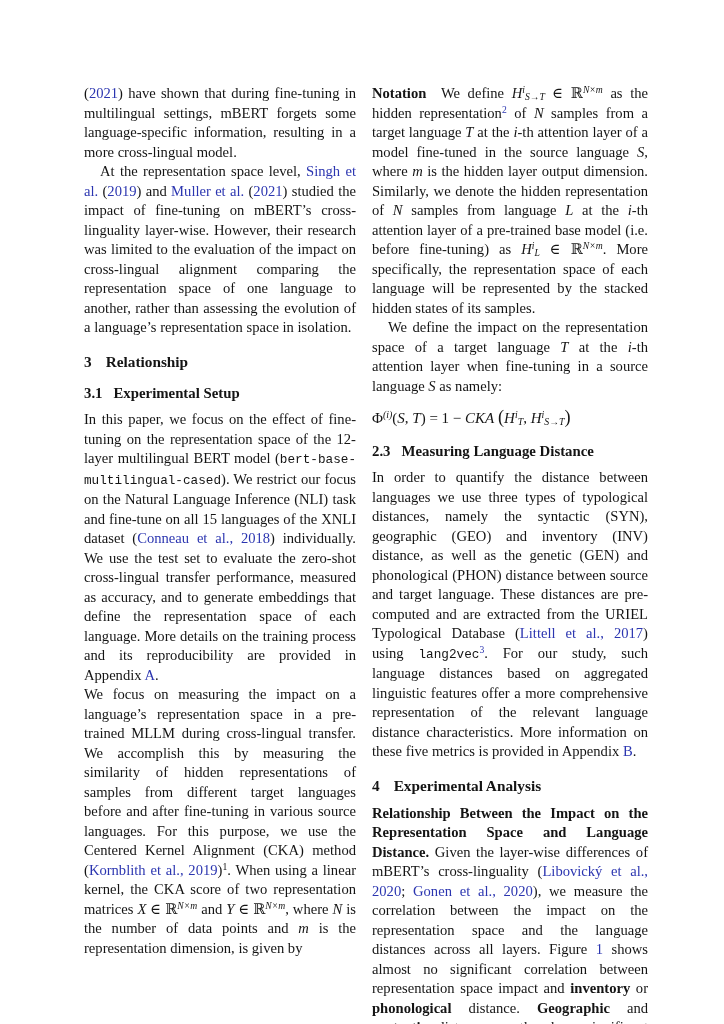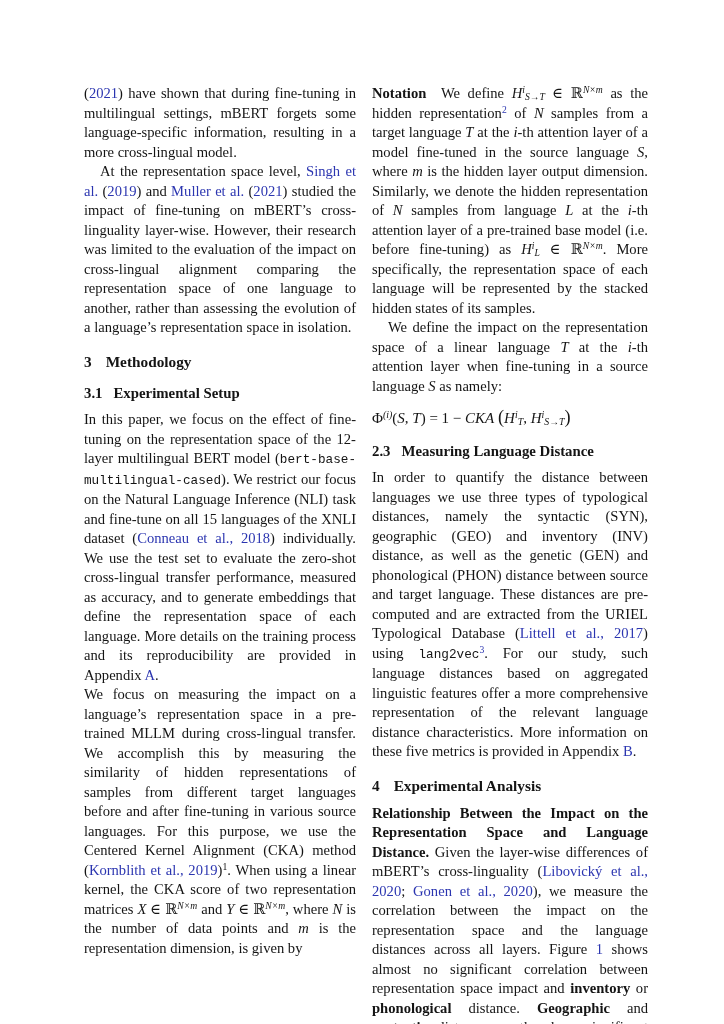--- a/index.html
+++ b/index.html
@@ -30,32 +30,32 @@
 </style>
 </head>
 <body>
 
 <div class="page">
   <div class="col col-left" id="col-left">
       <p class="para"><span>(</span><span class="lnk">2021</span><span>) have shown that during fine-tuning in multilingual settings, mBERT forgets some language-specific information, resulting in a more cross-lingual model.</span></p>
       <p class="para ind"><span>At the representation space level, </span><span class="lnk">Singh et al.</span><span> (</span><span class="lnk">2019</span><span>) and </span><span class="lnk">Muller et al.</span><span> (</span><span class="lnk">2021</span><span>) studied the impact of fine-tuning on mBERT’s cross-linguality layer-wise. However, their research was limited to the evaluation of the impact on cross-lingual alignment comparing the representation space of one language to another, rather than assessing the evolution of a language’s representation space in isolation.</span></p>
       <h2 class="sec">
         <span class="hnum">3</span>
-        <span class="htitle">Methodology</span>
+        <span class="htitle">Relationship</span>
       </h2>
       <h3 class="sub">
         <span class="hnum">3.1</span>
         <span class="htitle">Experimental Setup</span>
       </h3>
       <p class="para"><span>In this paper, we focus on the effect of fine-tuning on the representation space of the 12-layer multilingual BERT model (</span><span class="mono">bert-base-multilingual-cased</span><span>). We restrict our focus on the Natural Language Inference (NLI) task and fine-tune on all 15 languages of the XNLI dataset (</span><span class="lnk">Conneau et al., 2018</span><span>) individually. We use the test set to evaluate the zero-shot cross-lingual transfer performance, measured as accuracy, and to generate embeddings that define the representation space of each language. More details on the training process and its reproducibility are provided in Appendix </span><span class="lnk">A</span><span>.</span></p>
       <p class="para"><span>We focus on measuring the impact on a language’s representation space in a pre-trained MLLM during cross-lingual transfer.  We accomplish this by measuring the similarity of hidden representations of samples from different target languages before and after fine-tuning in various source languages.  For this purpose, we use the Centered Kernel Alignment (CKA) method (</span><span class="lnk">Kornblith et al., 2019</span><span>)</span><span class="sup">1</span><span>. When using a linear kernel, the CKA score of two representation matrices </span><span class="it">X</span><span> ∈ ℝ</span><span class="sup it">N×m</span><span> and </span><span class="it">Y</span><span> ∈ ℝ</span><span class="sup it">N×m</span><span>, where </span><span class="it">N</span><span> is the number of data points and </span><span class="it">m</span><span> is the representation dimension, is given by</span></p>
     </div>
   <div class="col col-right" id="col-right">
       <p class="para"><span class="bld">Notation</span><span> We define </span><span class="it">H</span><span class="sup it">i</span><span class="sub it">S→T</span><span> ∈ ℝ</span><span class="sup it">N×m</span><span> as the hidden representation</span><span class="sup lnk">2</span><span> of </span><span class="it">N</span><span> samples from a target language </span><span class="it">T</span><span> at the </span><span class="it">i</span><span>-th attention layer of a model fine-tuned in the source language </span><span class="it">S</span><span>, where </span><span class="it">m</span><span> is the hidden layer output dimension. Similarly, we denote the hidden representation of </span><span class="it">N</span><span> samples from language </span><span class="it">L</span><span> at the </span><span class="it">i</span><span>-th attention layer of a pre-trained base model (i.e. before fine-tuning) as </span><span class="it">H</span><span class="sup it">i</span><span class="sub it">L</span><span> ∈ ℝ</span><span class="sup it">N×m</span><span>. More specifically, the representation space of each language will be represented by the stacked hidden states of its samples.</span></p>
-      <p class="para ind"><span>We define the impact on the representation space of a linear language </span><span class="it">T</span><span> at the </span><span class="it">i</span><span>-th attention layer when fine-tuning in a source language </span><span class="it">S</span><span> as namely:</span></p>
+      <p class="para ind"><span>We define the impact on the representation space of a target language </span><span class="it">T</span><span> at the </span><span class="it">i</span><span>-th attention layer when fine-tuning in a source language </span><span class="it">S</span><span> as namely:</span></p>
       <div class="eq"><span>Φ</span><span class="sup it">(i)</span><span>(</span><span class="it">S</span><span>, </span><span class="it">T</span><span>) = 1 − </span><span class="it">CKA</span><span> </span><span class="bigp">(</span><span class="it">H</span><span class="sup it">i</span><span class="sub it">T</span><span>, </span><span class="it">H</span><span class="sup it">i</span><span class="sub it">S→T</span><span class="bigp">)</span></div>
       <h3 class="sub">
         <span class="hnum">2.3</span>
         <span class="htitle">Measuring Language Distance</span>
       </h3>
       <p class="para"><span>In order to quantify the distance between languages we use three types of typological distances, namely the syntactic (SYN), geographic (GEO) and inventory (INV) distance, as well as the genetic (GEN) and phonological (PHON) distance between source and target language.  These distances are pre-computed and are extracted from the URIEL Typological Database (</span><span class="lnk">Littell et al., 2017</span><span>) using </span><span class="mono">lang2vec</span><span class="sup lnk">3</span><span>. For our study, such language distances based on aggregated linguistic features offer a more comprehensive representation of the relevant language distance characteristics. More information on these five metrics is provided in Appendix </span><span class="lnk">B</span><span>.</span></p>
       <h2 class="sec">
         <span class="hnum">4</span>
         <span class="htitle">Experimental Analysis</span>
       </h2>

